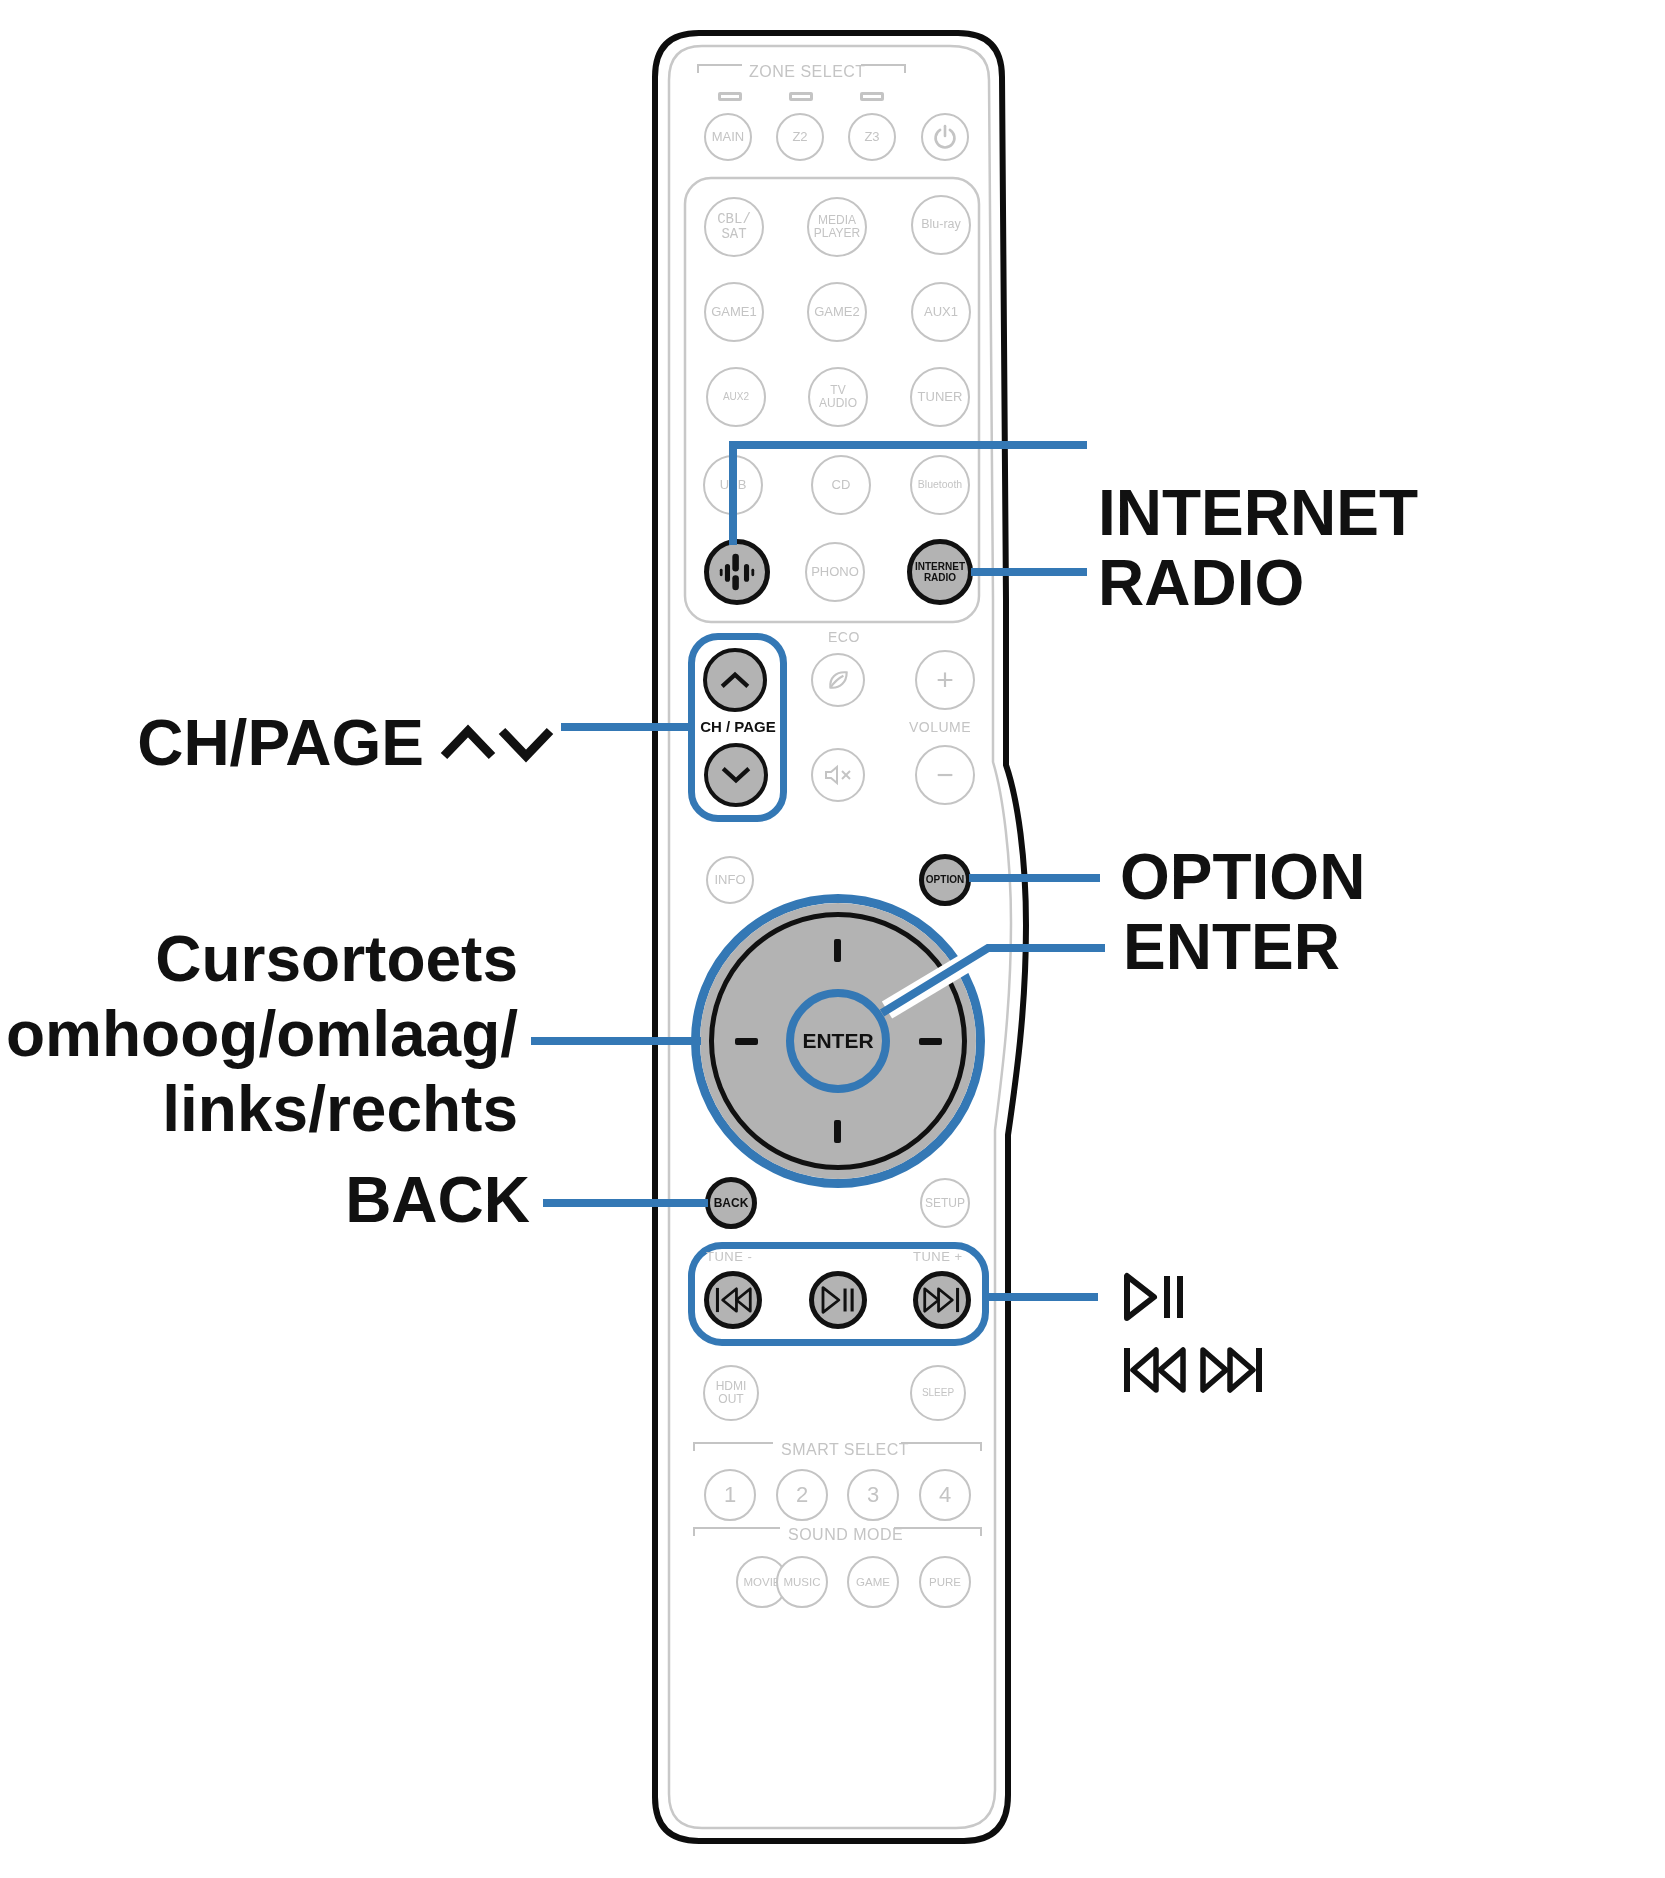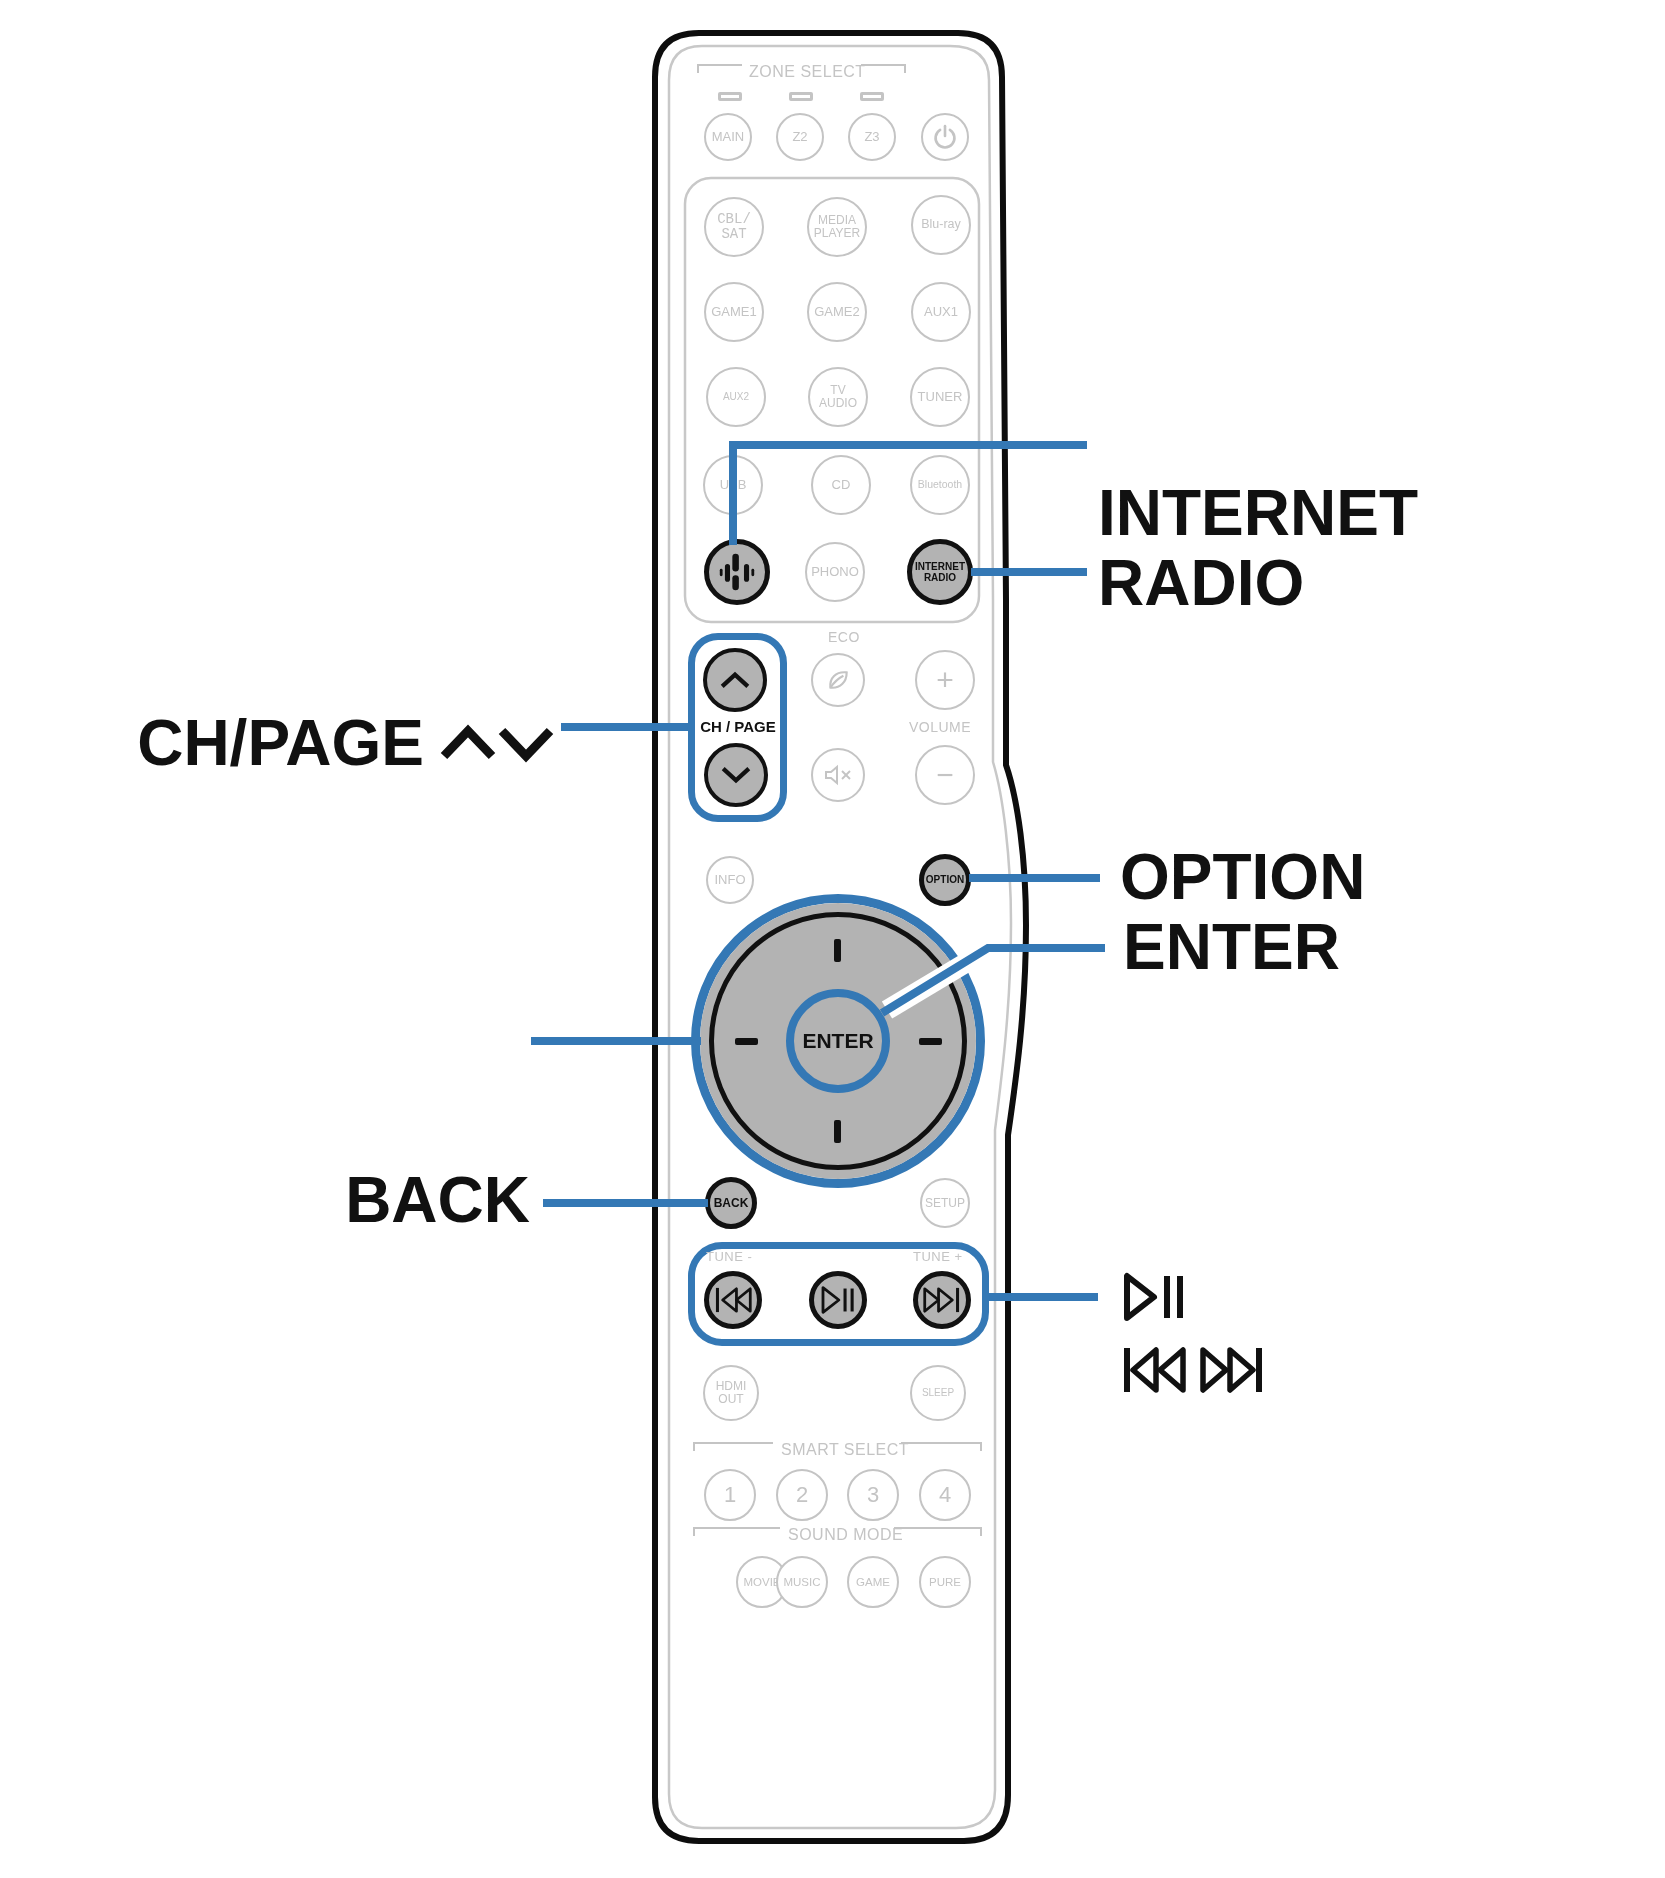--- a/index.html
+++ b/index.html
@@ -204,20 +204,23 @@
 RADIO</div>
 
   <div class="callout flexrow" style="right:1109px;top:687px;height:80px;gap:14px;margin-top:16px;">
     <span>CH/PAGE</span>
     <svg width="118" height="46" viewBox="0 0 118 46">
       <polyline points="6,36 30,11 54,36" fill="none" stroke="#111" stroke-width="9"></polyline>
       <polyline points="64,11 88,36 112,11" fill="none" stroke="#111" stroke-width="9"></polyline>
     </svg>
   </div>
 
+  <div class="callout right-al" style="right:1147px;top:922px;">Cursortoets
+omhoog/omlaag/
+links/rechts</div>
 
   <div class="callout" style="right:1135px;top:1163px;">BACK</div>
 
   <div class="callout" style="left:1120px;top:840px;">OPTION</div>
 
   <div class="callout" style="left:1123px;top:910px;">ENTER</div>
 
   <svg class="layer" style="left:1123px;top:1272px;position:absolute;" width="64" height="50" viewBox="0 0 64 50">
     <path d="M4,4 L4,46 L31,25 Z" fill="none" stroke="#111" stroke-width="6" stroke-linejoin="round"></path>
     <line x1="44" y1="4" x2="44" y2="46" stroke="#111" stroke-width="6"></line>

